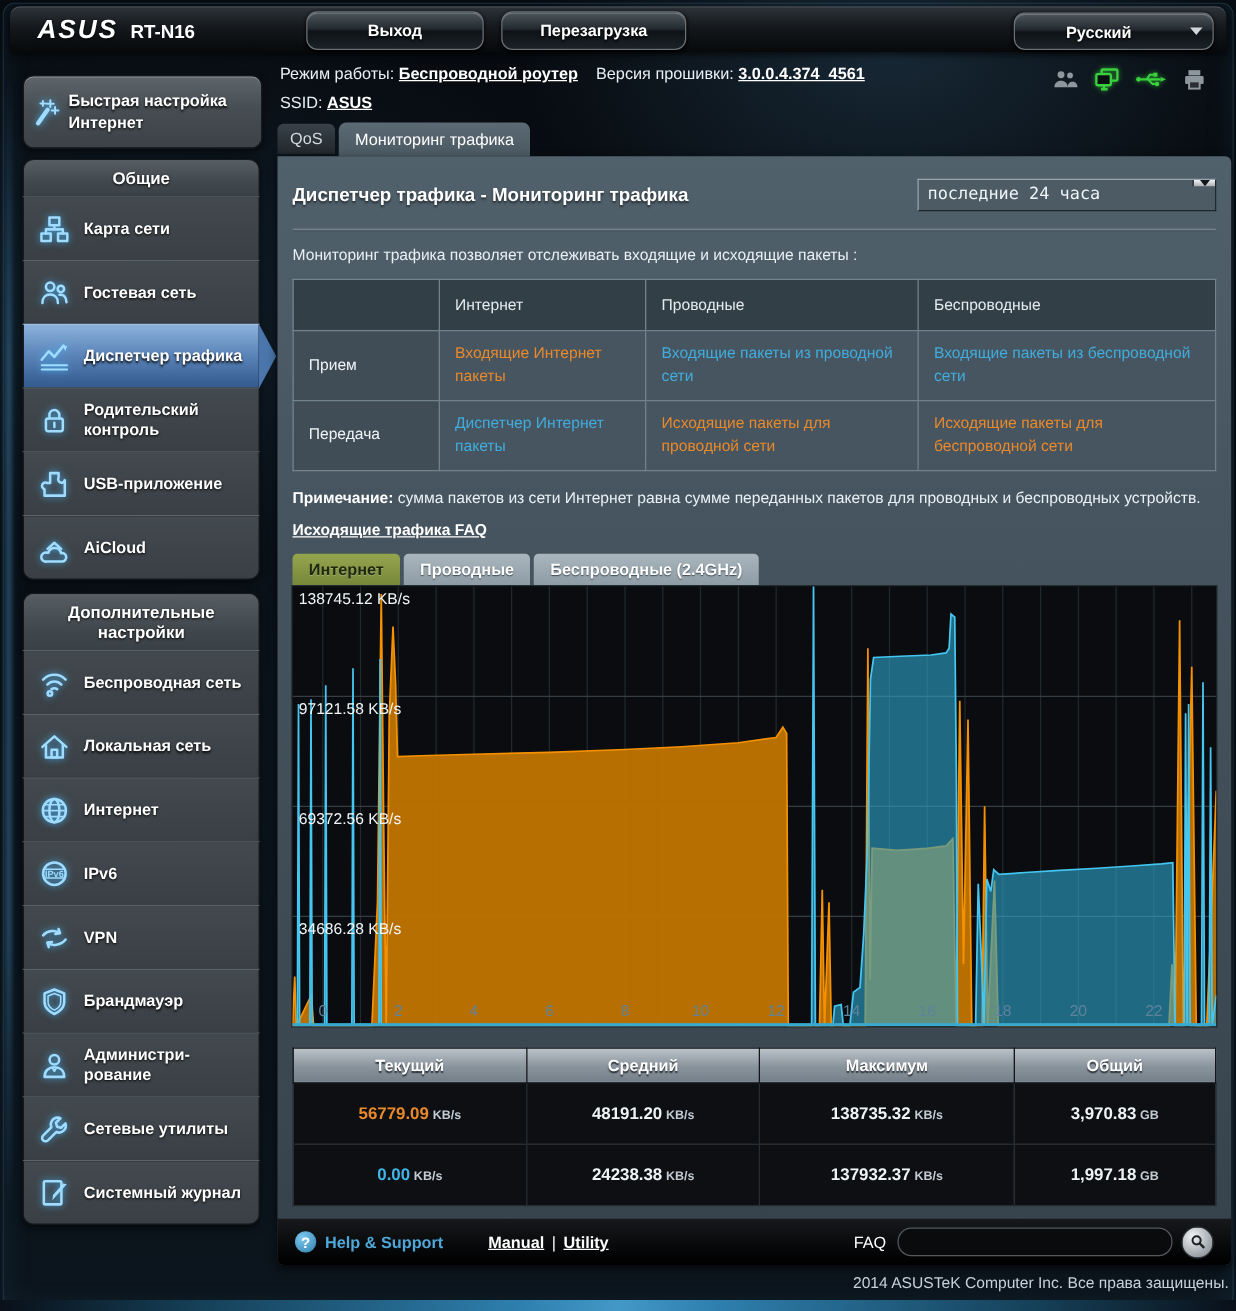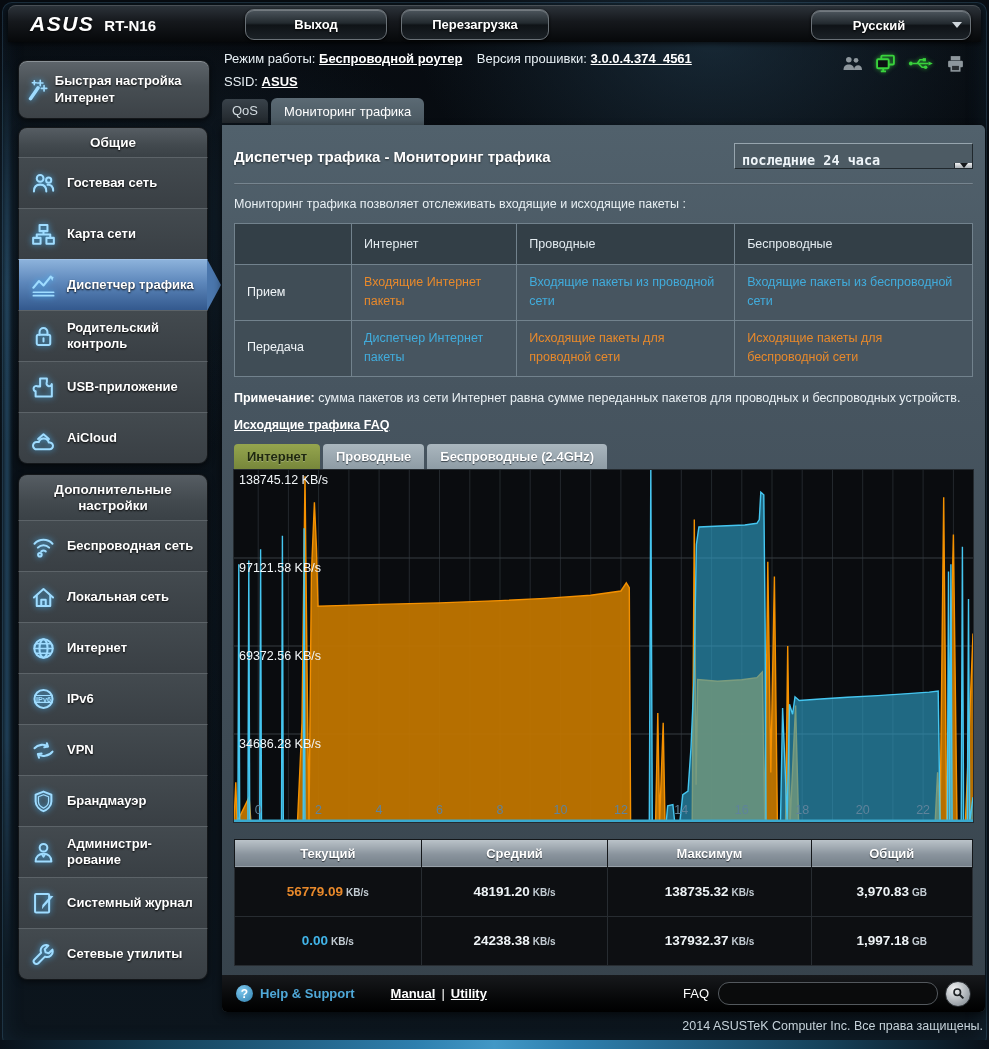--- a/index.html
+++ b/index.html
@@ -73,23 +73,23 @@
   .tabs{position:absolute;left:222px;top:97px;display:flex;align-items:center;height:28px;}
   .tab{cursor:pointer;font-size:13px;border-radius:5px 5px 0 0;}
   .tab.inactive{background:linear-gradient(180deg,#39424a 0%,#21272c 100%);color:#d3dbe0;padding:4px 10px 5px;}
   .tab.active{background:linear-gradient(180deg,#5b6a74 0%,#4a5861 100%);color:#fff;padding:6px 13px 6px;border-radius:6px 6px 0 0;margin-left:3px;}
 
   .panel{position:absolute;left:222px;top:125px;width:763px;height:887px;box-sizing:border-box;
     background:linear-gradient(180deg,#51616c 0%,#475560 30%,#3e4b55 70%,#36424b 100%);
     border-radius:0 5px 5px 5px;padding:18px 12px 0 12px;box-shadow:0 3px 8px rgba(0,0,0,.6);}
   .title-row{display:flex;justify-content:space-between;align-items:center;}
   .page-title{font-size:15px;font-weight:bold;color:#fff;text-shadow:0 1px 2px rgba(0,0,0,.6);}
-  .select-box{width:237px;height:24px;display:flex;align-items:flex-end;cursor:pointer;
+  .select-box{width:237px;height:24px;display:flex;align-items:flex-start;cursor:pointer;
     background:#4d5b64;border-top:1px solid #97a5ae;border-left:1px solid #97a5ae;
-    border-right:1px solid #20282d;border-bottom:1px solid #20282d;font-weight:bold;}
+    border-right:1px solid #20282d;border-bottom:1px solid #20282d;}
   .select-box .sel-text{flex:1;font-family:"DejaVu Sans Mono",monospace;font-size:13.5px;color:#eef4f8;padding:3px 0 0 7px;white-space:nowrap;overflow:hidden;}
   .select-box .sel-btn{width:17px;background:linear-gradient(180deg,#f4f4f4 0%,#c9cdd1 55%,#aab0b5 100%);
     border-left:1px solid #20282d;display:flex;align-items:center;justify-content:center;}
   .select-box .sel-btn i{width:0;height:0;border-left:4px solid transparent;border-right:4px solid transparent;border-top:5px solid #14171a;}
   .sep{height:2px;margin:14px 0 12px;background:linear-gradient(180deg,#8b9aa5,#39444c);border-radius:1px;}
   .intro{font-size:12.5px;color:#e9f0f4;margin:0 0 12px;}
 
   table{border-collapse:collapse;width:739px;}
   .matrix th,.matrix td{border:1px solid #72828d;font-size:12.5px;}
   .matrix th{background:#333f47;color:#e3ebf0;font-weight:normal;text-align:left;padding:11px 12px;height:18px;}
@@ -213,39 +213,39 @@
         </svg>
       </span>
     <span class="qlabel">Быстрая настройка Интернет</span>
   </div>
   <div id="sidebar-sections">
       <div class="side-sec" id="side-sec-wrap1">
         <div class="sec-title">Общие</div>
         <div class="side-item">
           <span class="sicon">
             <svg width="27" height="27" viewBox="0 0 24 24" fill="none" stroke="currentColor" stroke-width="1.8" stroke-linecap="round" stroke-linejoin="round">
+              <rect x="8.5" y="3.5" width="7" height="5.5"></rect>
+              <rect x="2.8" y="15" width="6.6" height="5.2"></rect>
+              <rect x="14.6" y="15" width="6.6" height="5.2"></rect>
+              <path d="M12 9v3M6 15v-3h12v3"></path>
+            </svg>
+          </span>
+          <span class="slabel">Карта сети</span>
+        </div>
+        <div class="side-item">
+          <span class="sicon">
+            <svg width="27" height="27" viewBox="0 0 24 24" fill="none" stroke="currentColor" stroke-width="1.8" stroke-linecap="round" stroke-linejoin="round">
               <circle cx="9" cy="7.5" r="3"></circle>
               <path d="M3.5 19c0-4 2.4-6 5.5-6s5.5 2 5.5 6"></path>
               <circle cx="16.6" cy="9" r="2.3"></circle>
               <path d="M15.6 13.2c3-.5 5 1.6 5 5.2"></path>
             </svg>
           </span>
           <span class="slabel">Гостевая сеть</span>
         </div>
-        <div class="side-item">
-          <span class="sicon">
-            <svg width="27" height="27" viewBox="0 0 24 24" fill="none" stroke="currentColor" stroke-width="1.8" stroke-linecap="round" stroke-linejoin="round">
-              <rect x="8.5" y="3.5" width="7" height="5.5"></rect>
-              <rect x="2.8" y="15" width="6.6" height="5.2"></rect>
-              <rect x="14.6" y="15" width="6.6" height="5.2"></rect>
-              <path d="M12 9v3M6 15v-3h12v3"></path>
-            </svg>
-          </span>
-          <span class="slabel">Карта сети</span>
-        </div>
         <div class="side-item active">
           <span class="sicon">
             <svg width="27" height="27" viewBox="0 0 24 24" fill="none" stroke="currentColor" stroke-width="1.8" stroke-linecap="round" stroke-linejoin="round">
               <path d="M3 14l5-6 4 4 6.5-8"></path>
               <path d="M17.5 3.5l3.5 1-1.2 3.4z" fill="currentColor" stroke="none"></path>
               <path d="M3 18h18M3 21h18" stroke-width="1.5"></path>
             </svg>
           </span>
           <span class="slabel">Диспетчер трафика</span>
         </div>
@@ -341,33 +341,33 @@
               <circle cx="12" cy="7.8" r="3.4"></circle>
               <path d="M5 20c0-4.4 3-6.8 7-6.8s7 2.4 7 6.8Z"></path>
               <path d="M10.4 13.4 12 16l1.6-2.6" stroke-width="1.3"></path>
             </svg>
           </span>
           <span class="slabel">Администри-рование</span>
         </div>
         <div class="side-item">
           <span class="sicon">
             <svg width="27" height="27" viewBox="0 0 24 24" fill="none" stroke="currentColor" stroke-width="1.8" stroke-linecap="round" stroke-linejoin="round">
+              <path d="M14.5 3.5a5 5 0 0 0-4.6 7L4 16.4a2.4 2.4 0 0 0 3.4 3.4l5.9-5.9a5 5 0 0 0 6.6-6.2l-3.2 3.2-2.8-.8-.8-2.8 3.2-3.2a5 5 0 0 0-1.8-.6Z"></path>
+            </svg>
+          </span>
+          <span class="slabel">Сетевые утилиты</span>
+        </div>
+        <div class="side-item">
+          <span class="sicon">
+            <svg width="27" height="27" viewBox="0 0 24 24" fill="none" stroke="currentColor" stroke-width="1.8" stroke-linecap="round" stroke-linejoin="round">
               <rect x="4.5" y="3.5" width="12.5" height="16.5" rx="1"></rect>
               <path d="M20.8 5.6 13.2 14l-2.6 3 .4-3.7 7.3-8.2Z" fill="currentColor" stroke="none"></path>
             </svg>
           </span>
           <span class="slabel">Системный журнал</span>
-        </div>
-        <div class="side-item">
-          <span class="sicon">
-            <svg width="27" height="27" viewBox="0 0 24 24" fill="none" stroke="currentColor" stroke-width="1.8" stroke-linecap="round" stroke-linejoin="round">
-              <path d="M14.5 3.5a5 5 0 0 0-4.6 7L4 16.4a2.4 2.4 0 0 0 3.4 3.4l5.9-5.9a5 5 0 0 0 6.6-6.2l-3.2 3.2-2.8-.8-.8-2.8 3.2-3.2a5 5 0 0 0-1.8-.6Z"></path>
-            </svg>
-          </span>
-          <span class="slabel">Сетевые утилиты</span>
         </div>
       </div>
     </div>
 
   <div class="tabs">
     <div class="tab inactive">QoS</div>
     <div class="tab active">Мониторинг трафика</div>
   </div>
 
   <div class="panel">

